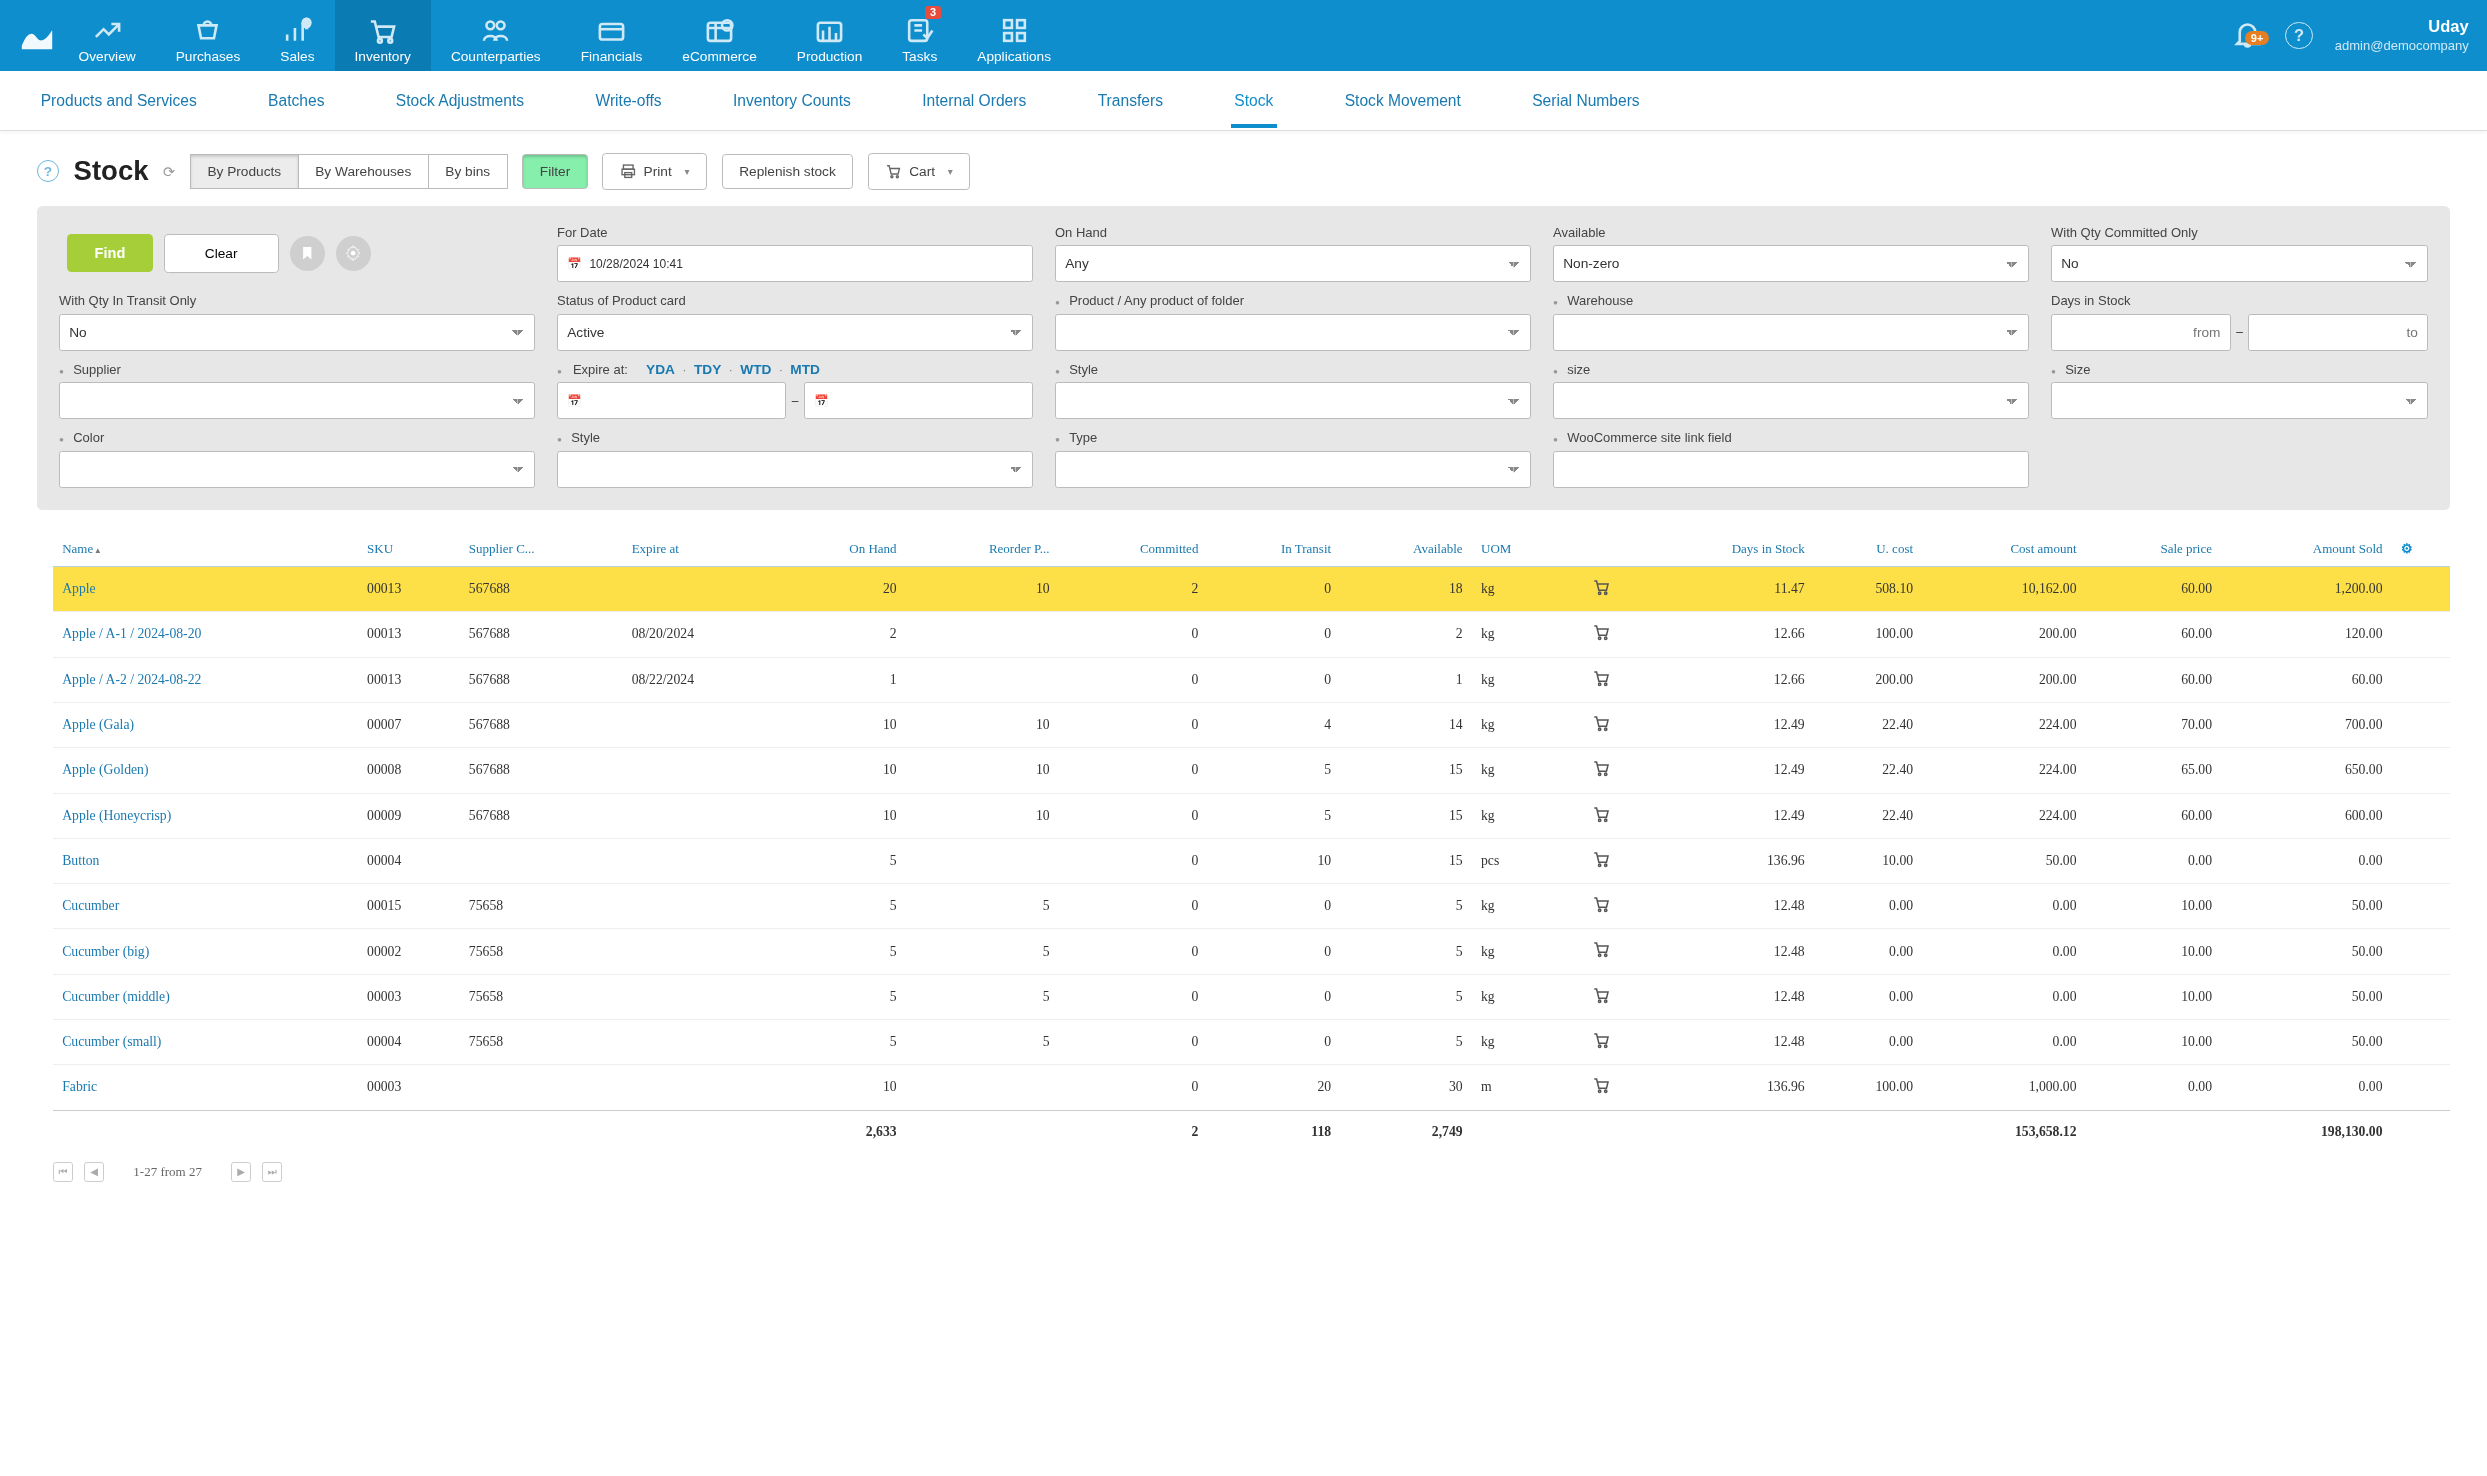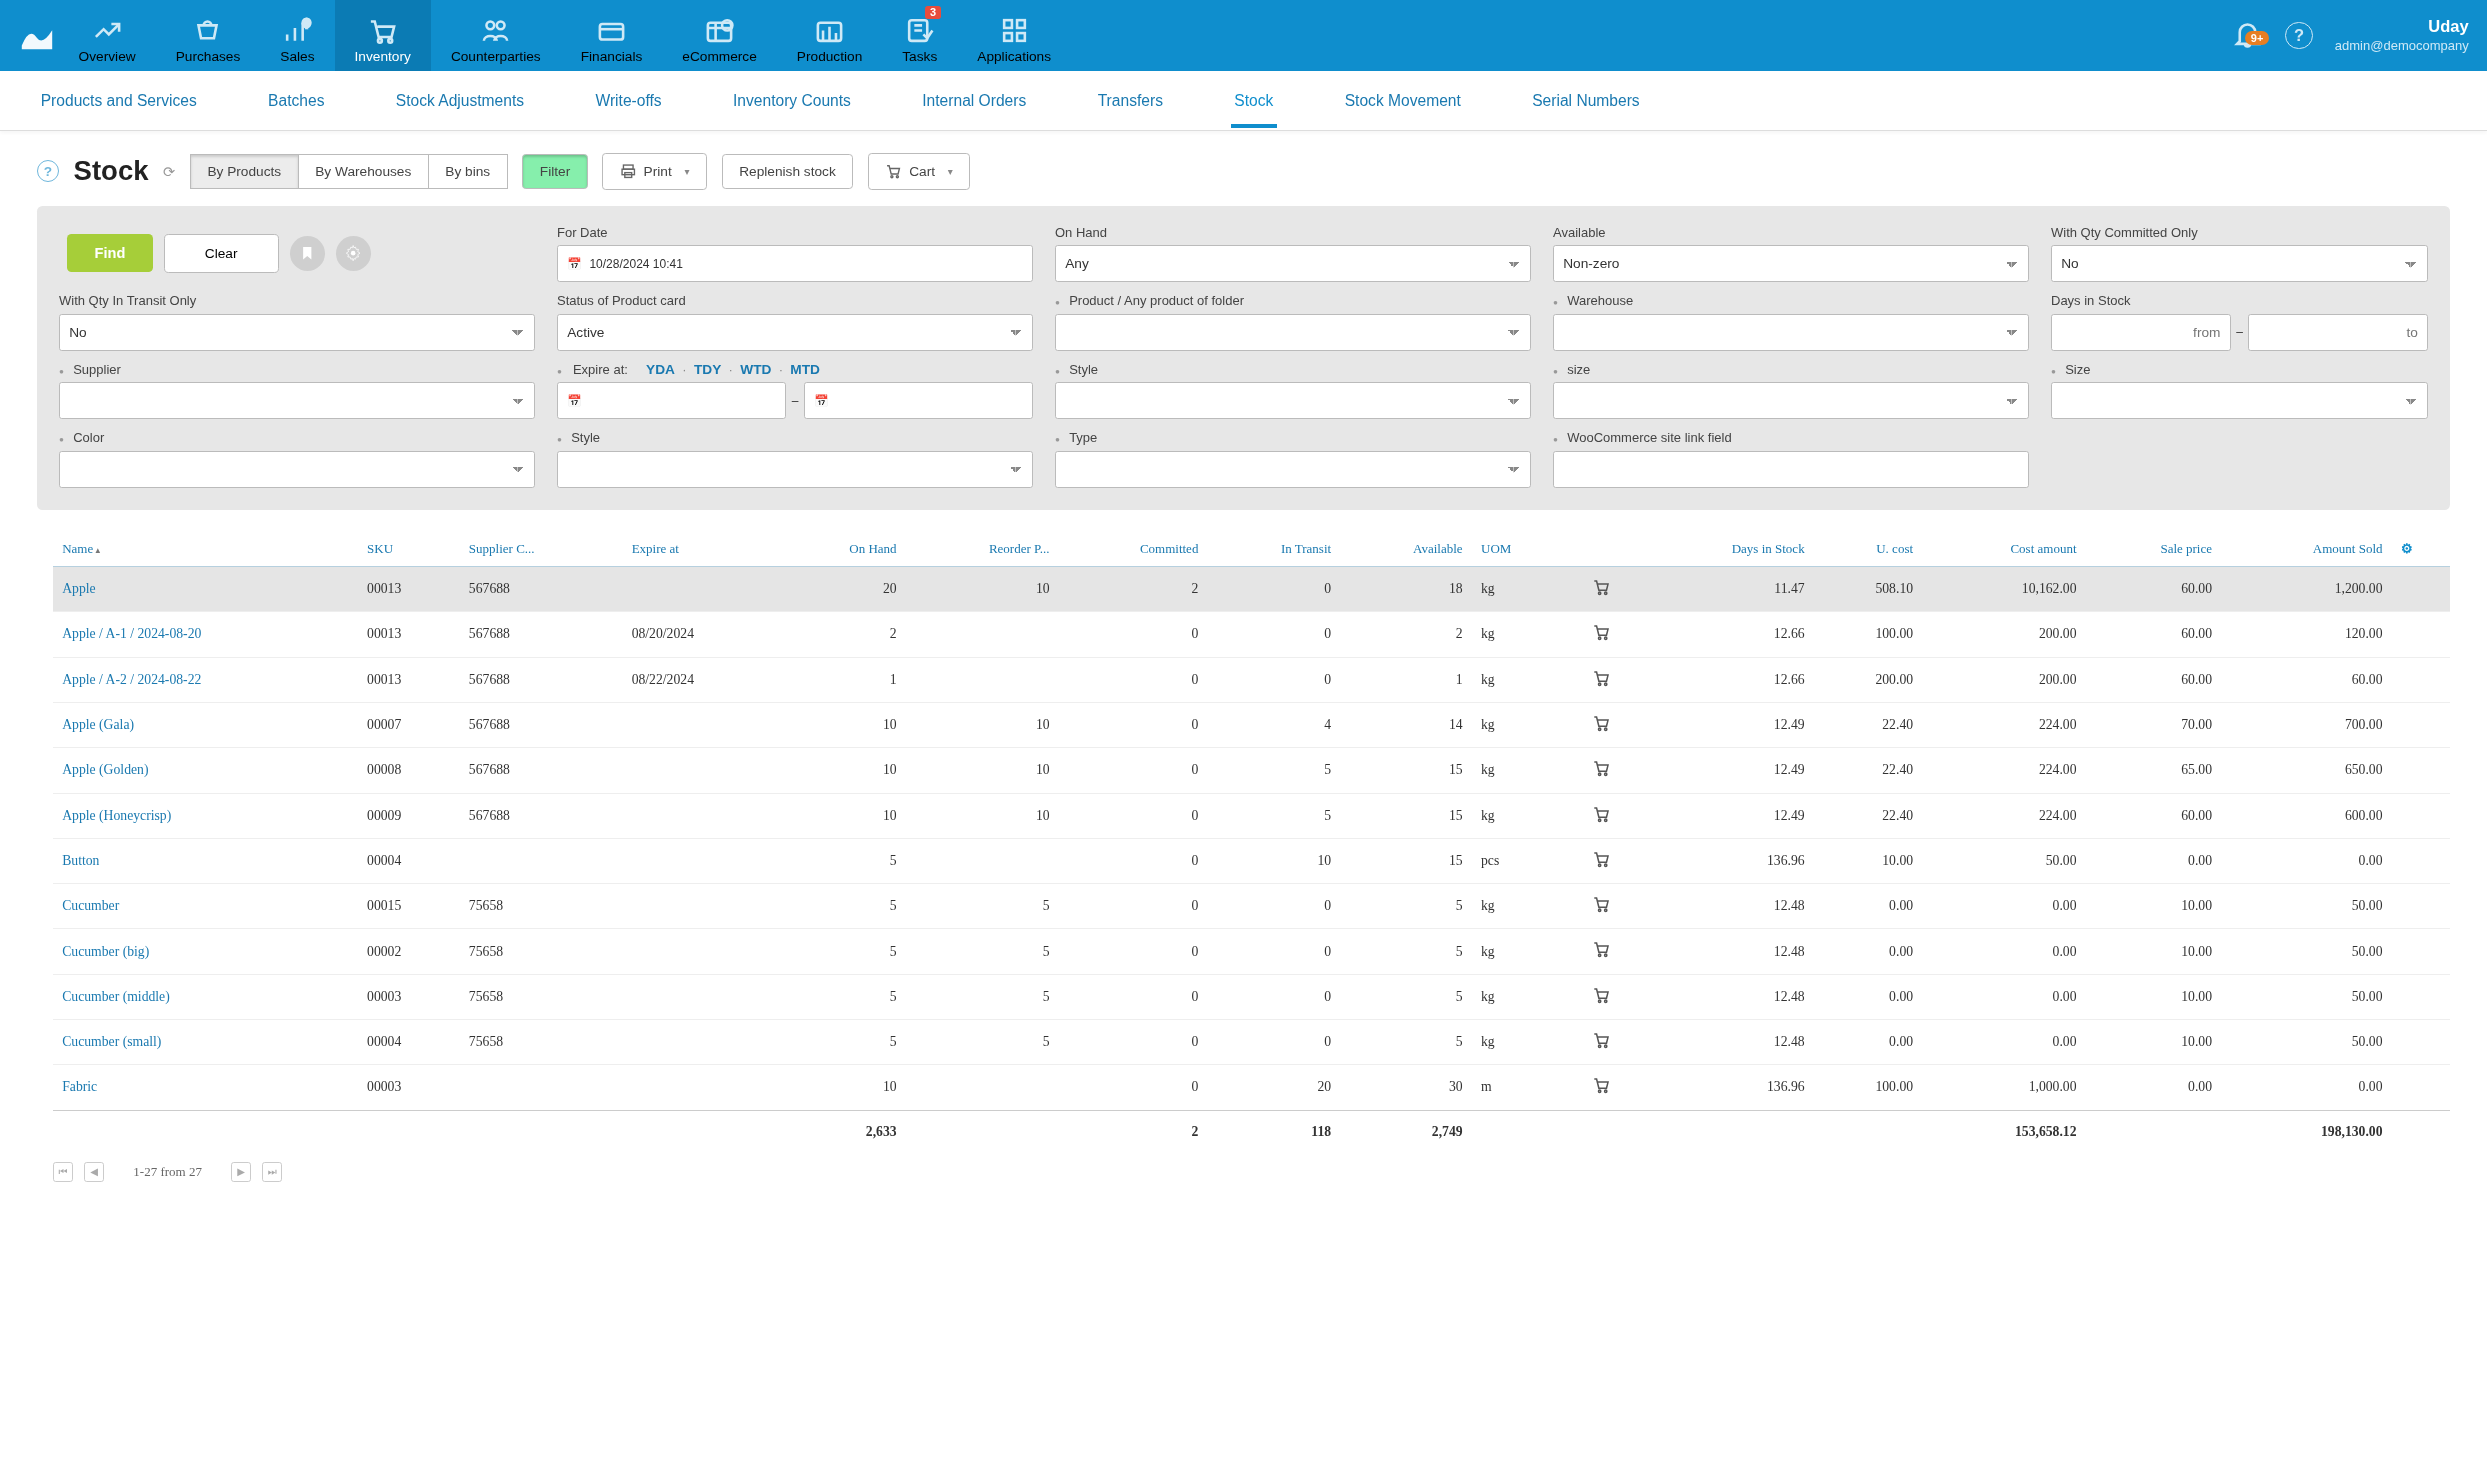--- a/index.html
+++ b/index.html
@@ -5,21 +5,21 @@
   * { box-sizing: border-box; margin: 0; padding: 0; }
   body { font-family: Arial, Helvetica, sans-serif; font-size: 12px; color: #333; background: #fff; width:2487px; }
   
   .topnav { background: #0f8ecd; height: 71px; display: flex; align-items: center; color: #fff; padding: 0 18.3px 0 14.6px; position:relative;}
   .logo { width:44px; height:44px; display:flex; align-items:center; justify-content:center;}
   .logo svg { width:38px; height:38px;}
   .nav-items { display: flex; align-items: flex-end; gap: 0; height:100%;}
   .nav-item { display:flex; flex-direction:column; align-items:center; justify-content:flex-end; padding: 0 20px 7.3px 20px; height:100%; color:#c3e4f5; cursor:pointer; position:relative;}
   .nav-item.active { background:#0b7bb4; color:#fff;}
   .nav-item .nicon { height:33px; display:flex; align-items:center; justify-content:center;}
-  .nav-item-label { font-size:13.7px; margin-top:1.8px; color:#000000;}
+  .nav-item-label { font-size:13.7px; margin-top:1.8px; color:#ffffff;}
   .nav-item.active .nav-item-label{ color:#fff;}
   .nav-badge { position:absolute; top:5.5px; right:16.5px; background:#e74c3c; color:#fff; border-radius:2.7px; font-size:11px; padding:0.9px 4.6px; font-weight:bold;}
   .top-right { margin-left:auto; display:flex; align-items:center; gap:22px;}
   .bell-wrap { position:relative;}
   .bell-badge { position:absolute; top:13px; left:13px; background:#e67e22; color:#fff; border-radius:9.2px; font-size:11px; padding:0.9px 5.5px; font-weight:bold;}
   .help-icon { width:27.5px; height:27.5px; border:1.8px solid #cfe9f6; border-radius:50%; display:flex; align-items:center; justify-content:center; color:#cfe9f6; font-weight:bold; font-size:16.5px;}
   .user-block { text-align:right; line-height:1.3;}
   .user-name { font-size:16.5px; font-weight:bold;}
   .user-email { font-size:13px; color:#cfe9f6;}
   
@@ -57,21 +57,21 @@
   .expire-links .sep{ color:#888;}
   .range-control{ display:flex; align-items:center; gap:5.5px;}
   .range-control input{ flex:1;}
   
   .table-wrap{ margin:22px 37px 0 53px;font-family:Liberation Serif, serif;}
   table{ width:100%; border-collapse:collapse;}
   th{ text-align:left; font-weight:normal; color:#1a79b0; font-size:13px; padding:9.2px 9.2px; border-bottom:0.9px solid #b6d0df; white-space:nowrap;}
   th.num, td.num{ text-align:right; }
   th.sorted::after{ content:" ▴"; font-size:9.2px; color:#777;}
   tbody tr{ border-bottom:0.9px solid #eee;}
-  tbody tr:first-child{ background:#e5e5e5;}
+  tbody tr:first-child{ background:#fde047;}
   tbody tr:first-child td{ border-top:1.8px solid #0f8ecd;}
   td{ padding:11px 9.2px; font-size:13.7px; color:#333; white-space:nowrap;}
   td.link{ color:#1a79b0;}
   tfoot td{ font-weight:bold; padding:13px 9.2px; border-top:1.8px solid #ccc;}
   .pager{ display:flex; align-items:center; gap:11px; padding:9.2px 0; color:#666; font-size:13px;}
   .pager-btn{ width:20px; height:20px; border:0.9px solid #ccc; border-radius:2.7px; display:inline-flex; align-items:center; justify-content:center; color:#aaa; font-size:10px;}
   .gear-col{ color:#0f8ecd; font-weight:bold;}
   .picon{ width:31px; height:31px; stroke:#cfe9f6; fill:none; stroke-width:2;}
 </style>
 </head>

